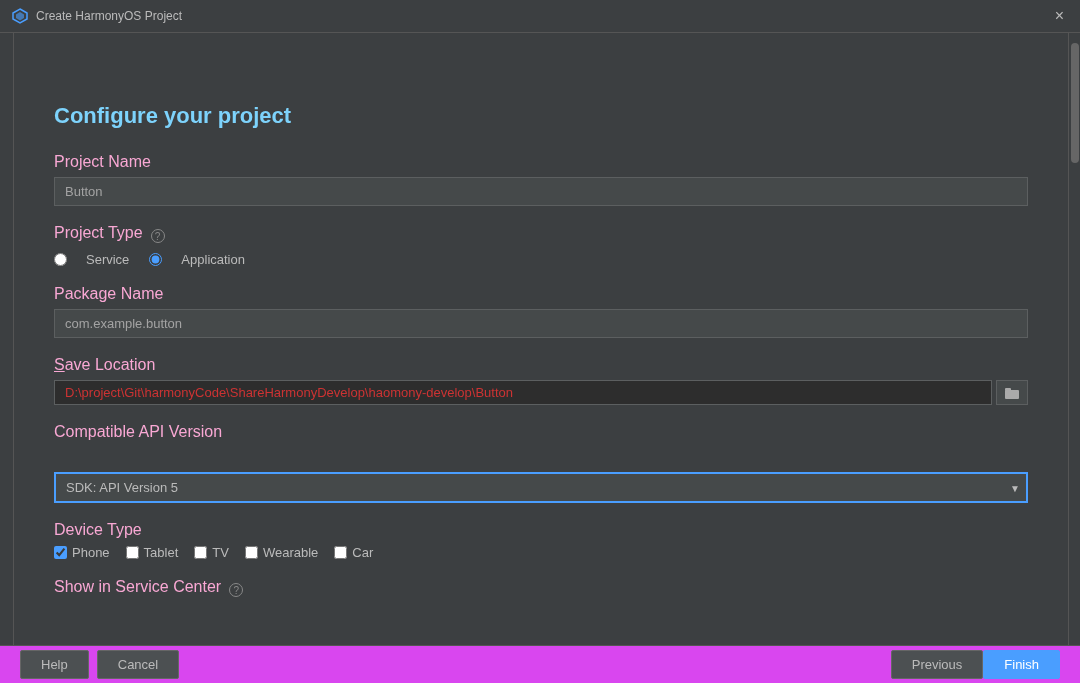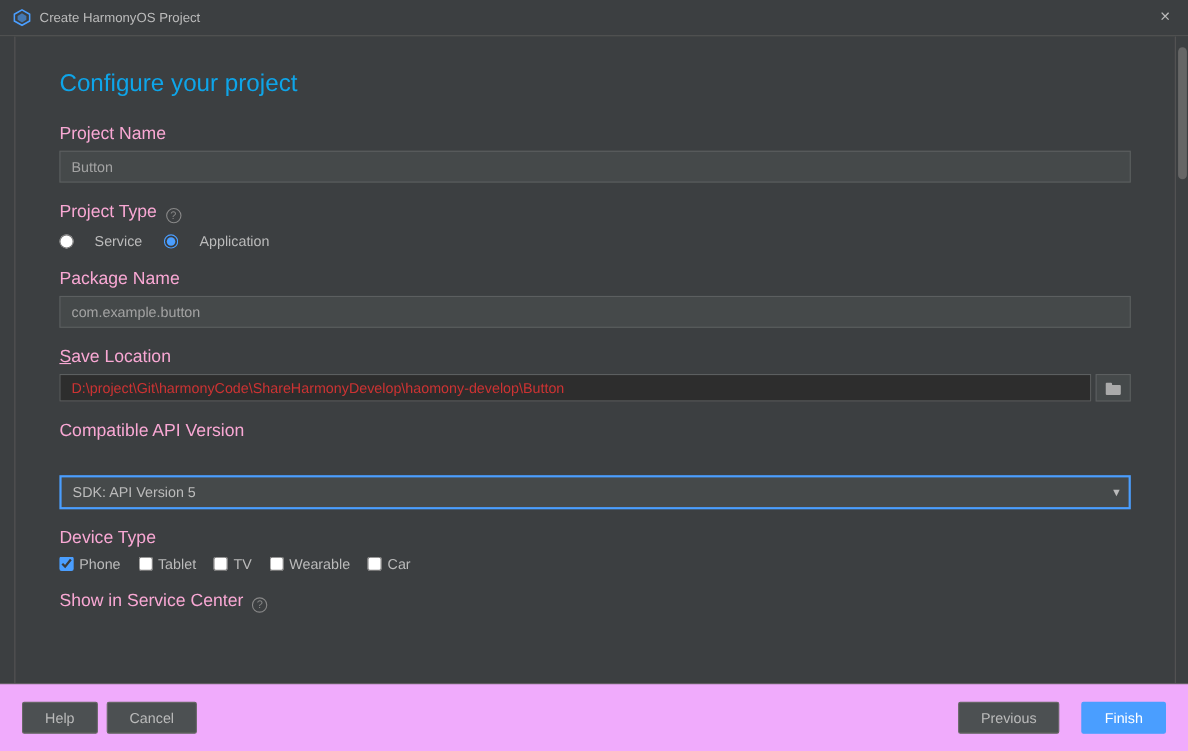--- a/index.html
+++ b/index.html
@@ -96,23 +96,24 @@
       width: 8px;
       margin: 2px auto;
       height: 120px;
       background: #666;
       border-radius: 4px;
       margin-top: 10px;
     }
 
     .page-title {
       font-size: 22px;
-      color: #0ea5e9;
-      font-weight: normal;
+      color: #7dd3fc;
+      font-weight: bold;
       margin-bottom: 24px;
+      margin-top: 40px;
     }
 
     .form-section {
       margin-bottom: 18px;
     }
 
     .form-label {
       display: block;
       color: #f9a8d4;
       font-size: 16px;
@@ -259,34 +260,34 @@
     .show-service-center {
       display: flex;
       align-items: center;
       gap: 6px;
     }
 
     .footer {
       display: flex;
       align-items: flex-start;
       justify-content: space-between;
-      padding: 16px 20px;
-      background: #f0abfc;
+      padding: 4px 20px;
+      background: #d946ef;
       border-top: 1px solid #555;
       flex-shrink: 0;
     }
 
     .footer-left {
       display: flex;
       gap: 8px;
     }
 
     .footer-right {
       display: flex;
-      gap: 20px;
+      gap: 0;
     }
 
     .btn {
       padding: 6px 20px;
       font-size: 13px;
       cursor: pointer;
       border-radius: 2px;
       border: 1px solid #666;
       color: #bbbbbb;
       background: #4c5052;

